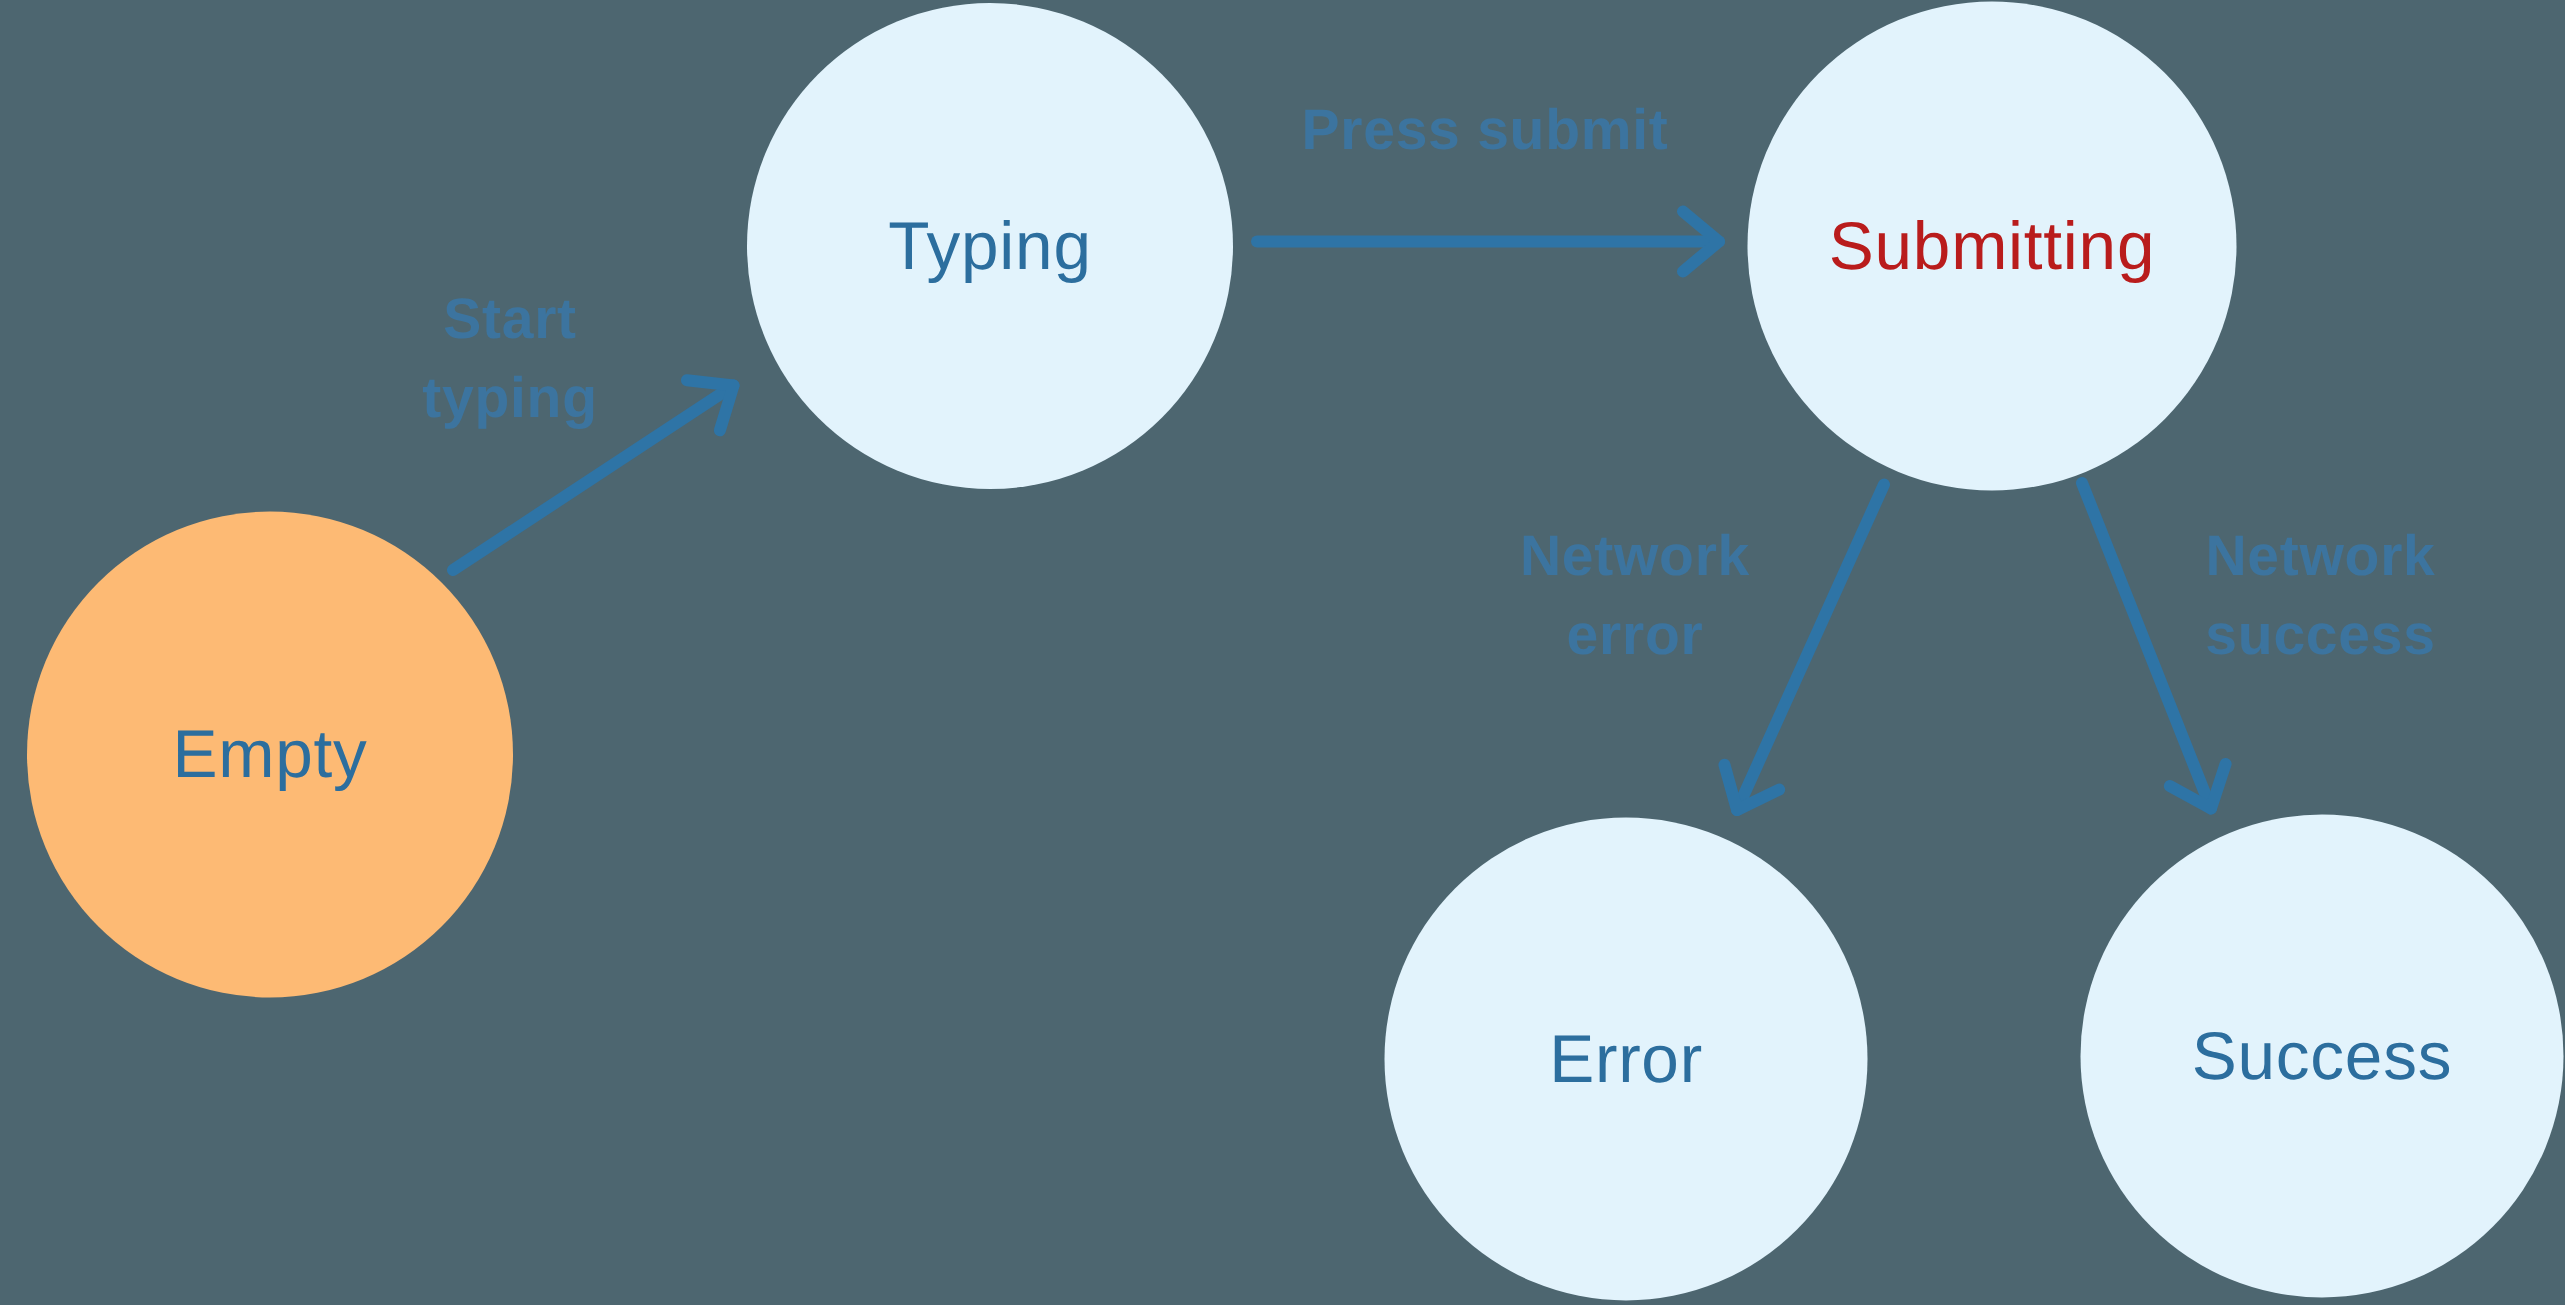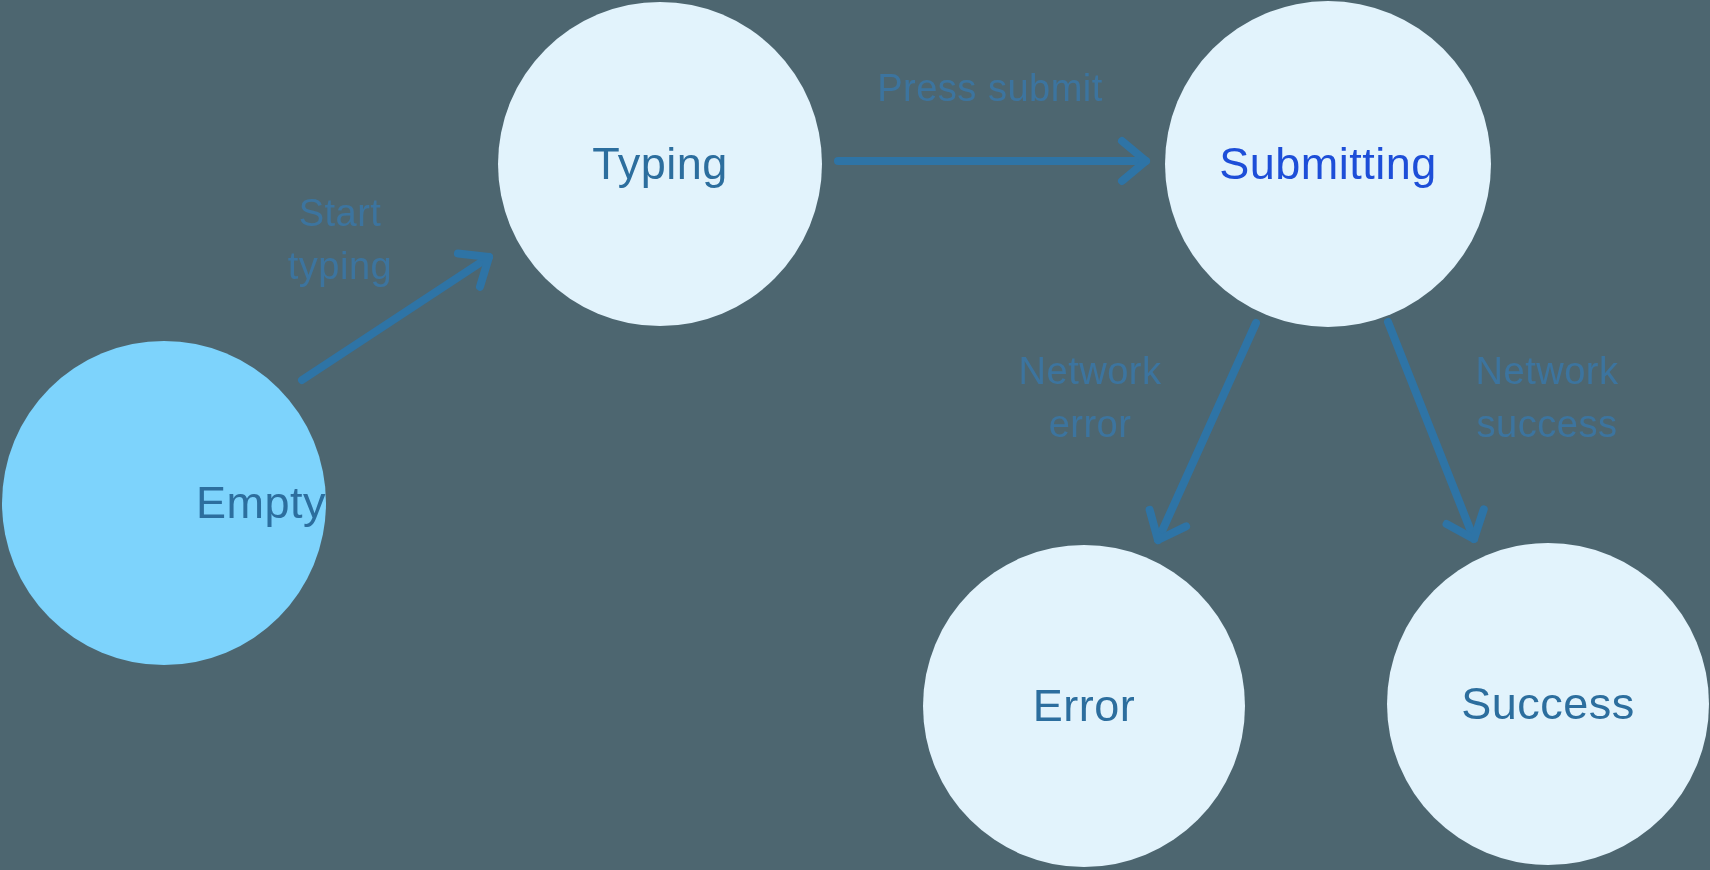--- a/index.html
+++ b/index.html
@@ -35,21 +35,21 @@
   .node-label {
     font-size: 45px;
     font-weight: 500;
     letter-spacing: 0.5px;
     white-space: nowrap;
   }
   .edge-label {
     position: absolute;
     transform: translate(-50%, -50%);
     font-size: 38px;
-    font-weight: 400;
+    font-weight: 700;
     line-height: 53px;
     letter-spacing: 0.5px;
     text-align: center;
     white-space: pre-line;
     opacity: 0.88;
     z-index: 3;
   }
 </style>
 </head>
 <body>
@@ -60,28 +60,28 @@
       <marker id="arrowhead" markerUnits="userSpaceOnUse" markerWidth="60" markerHeight="60" viewBox="-30 -30 60 60" refX="0" refY="0" orient="auto">
         <path id="arrowhead-path" d="M -24 -20 L 0 0 L -24 20" fill="none" stroke-width="8" stroke-linecap="round" stroke-linejoin="round" stroke="#2E74A6"></path>
       </marker>
     </defs>
   <line x1="302" y1="380" x2="489" y2="257" stroke="#2E74A6" stroke-width="8" stroke-linecap="round" marker-end="url(#arrowhead)"></line>
       <line x1="838" y1="161" x2="1146" y2="161" stroke="#2E74A6" stroke-width="8" stroke-linecap="round" marker-end="url(#arrowhead)"></line>
       <line x1="1256" y1="323" x2="1158" y2="540" stroke="#2E74A6" stroke-width="8" stroke-linecap="round" marker-end="url(#arrowhead)"></line>
       <line x1="1388" y1="322" x2="1474" y2="539" stroke="#2E74A6" stroke-width="8" stroke-linecap="round" marker-end="url(#arrowhead)"></line>
     </svg>
 
-<div class="node" style="left: 2px; top: 341px; width: 324px; height: 324px; background: #7dd3fc; justify-content: flex-end;">
+<div class="node" style="left: 18px; top: 341px; width: 324px; height: 324px; background: #fdba74;">
       <span class="node-label" style="color: rgb(44, 110, 158);">Empty</span>
     </div>
     <div class="node" style="left: 498px; top: 2px; width: 324px; height: 324px; background: rgb(226, 243, 252);">
       <span class="node-label" style="color: rgb(44, 110, 158);">Typing</span>
     </div>
     <div class="node" style="left: 1165px; top: 1px; width: 326px; height: 326px; background: rgb(226, 243, 252);">
-      <span class="node-label" style="color: #1d4ed8;">Submitting</span>
+      <span class="node-label" style="color: #b91c1c;">Submitting</span>
     </div>
     <div class="node" style="left: 923px; top: 545px; width: 322px; height: 322px; background: rgb(226, 243, 252);">
       <span class="node-label" style="color: rgb(44, 110, 158);">Error</span>
     </div>
     <div class="node" style="left: 1387px; top: 543px; width: 322px; height: 322px; background: rgb(226, 243, 252);">
       <span class="node-label" style="color: rgb(44, 110, 158);">Success</span>
     </div>
     <div class="edge-label" style="left: 340px; top: 240px; color: rgb(58, 119, 166);">Start
 typing</div>
     <div class="edge-label" style="left: 990px; top: 88px; color: rgb(58, 119, 166);">Press submit</div>

